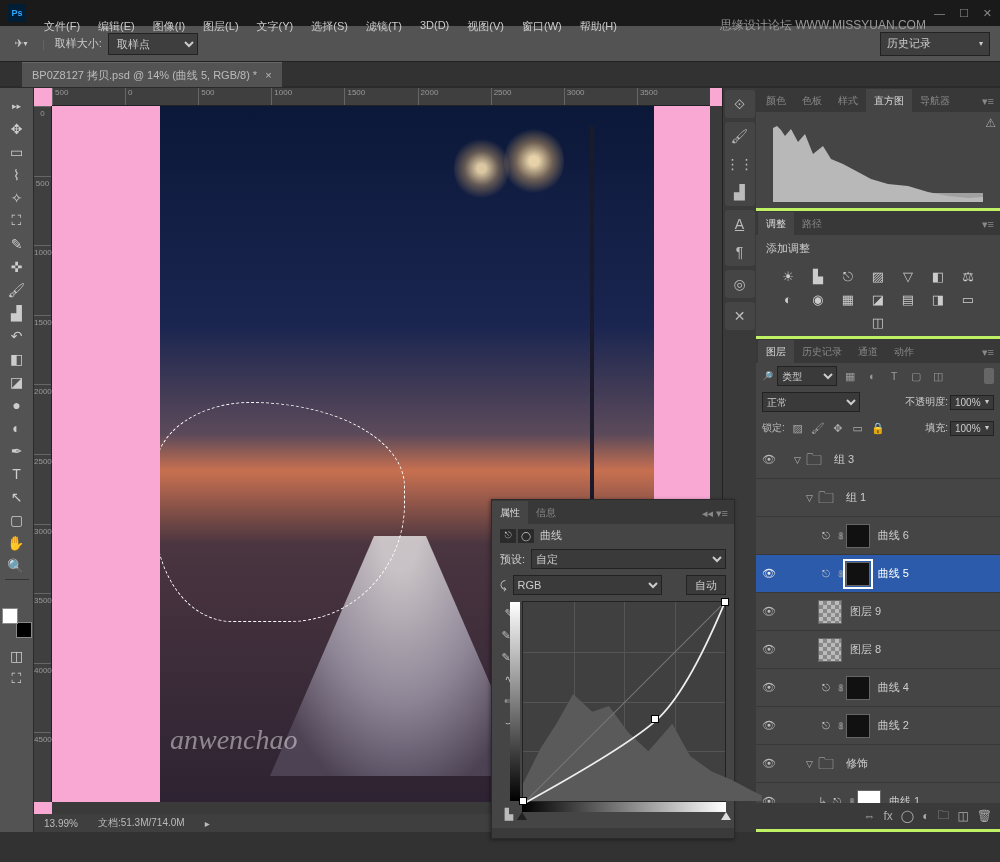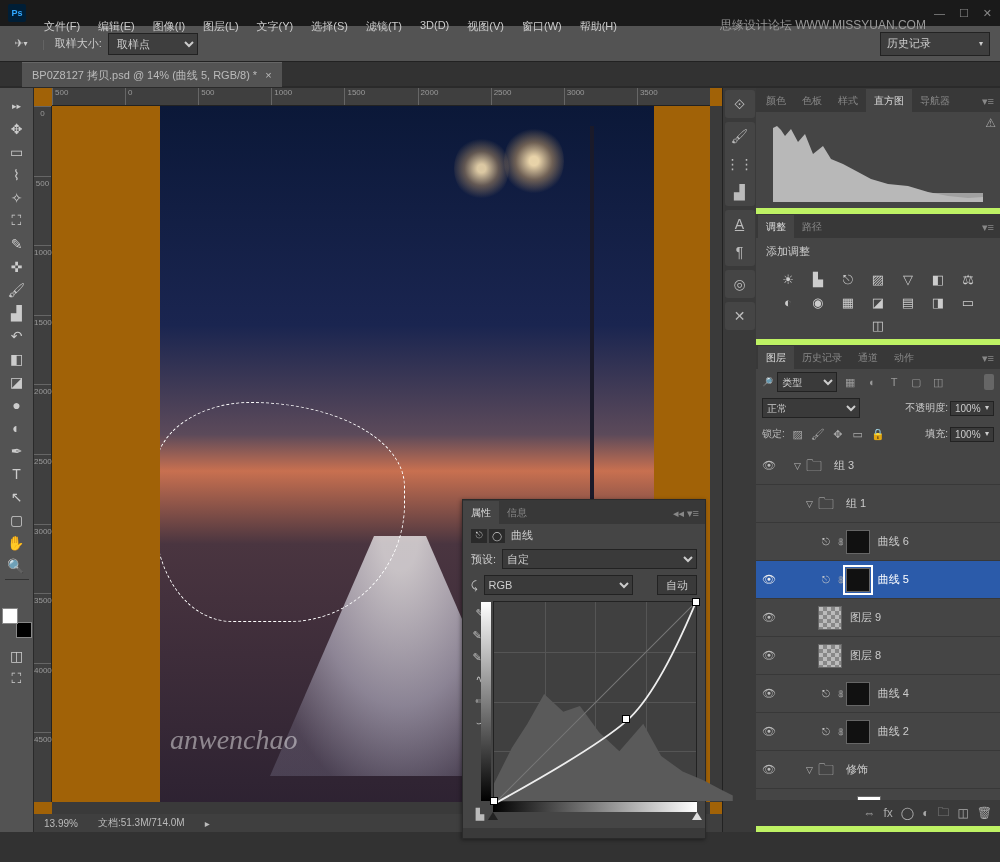--- a/index.html
+++ b/index.html
@@ -29,21 +29,21 @@
 .main { display: flex; height: 744px; background: #323232; }
 
 
 .tool-col { width: 34px; background: #535353; display: flex; flex-direction: column; align-items: center; padding-top: 6px; gap: 0px; border-right: 1px solid #2a2a2a; }
 .tool { width: 26px; height: 23px; display: flex; align-items: center; justify-content: center; color: #ccc; font-size: 14px; }
 .fg-bg { position: relative; width: 30px; height: 30px; margin-top: 6px; }
 .fg-sw { position: absolute; top: 0; left: 0; width: 16px; height: 16px; background: #fff; border: 1px solid #888; }
 .bg-sw { position: absolute; bottom: 0; right: 0; width: 16px; height: 16px; background: #000; border: 1px solid #888; }
 
 
-.canvas-wrap { flex: 1; position: relative; background: #a16207; overflow: hidden; }
+.canvas-wrap { flex: 1; position: relative; background: #f9a8d4; overflow: hidden; }
 .ruler-h { position: absolute; top: 0; left: 18px; right: 12px; height: 18px; background: #3f3f3f; display: flex; color: #999; font-size: 8px; overflow: hidden; border-bottom: 1px solid #222; }
 .ruler-h span { width: 78px; text-align: left; padding-left: 2px; border-left: 1px solid #666; }
 .ruler-v { position: absolute; top: 18px; left: 0; bottom: 30px; width: 18px; background: #3f3f3f; display: flex; flex-direction: column; color: #999; font-size: 8px; border-right: 1px solid #222; }
 .ruler-v span { height: 78px; writing-mode: horizontal-tb; border-top: 1px solid #666; text-align: center; padding-top: 2px; }
 .canvas { position: absolute; top: 18px; left: 126px; width: 494px; height: 730px; background: #0a1530; }
 .canvas-img { width: 100%; height: 100%; background: linear-gradient(to bottom, #0b1838 0%, #1a2550 30%, #5c4a5a 45%, #c87050 50%, #4a3540 60%, #2a2030 100%); position: relative; overflow: hidden; }
 .lamp1 { position: absolute; top: 20px; right: 90px; width: 60px; height: 70px; background: radial-gradient(circle, rgba(255,230,180,0.9) 10%, rgba(255,200,120,0.4) 40%, transparent 70%); border-radius: 50%; }
 .lamp2 { position: absolute; top: 30px; right: 145px; width: 55px; height: 65px; background: radial-gradient(circle, rgba(255,230,180,0.85) 10%, rgba(255,200,120,0.35) 40%, transparent 70%); border-radius: 50%; }
 .pole { position: absolute; top: 20px; right: 60px; bottom: 200px; width: 4px; background: #1a1a2a; }
 .couple { position: absolute; bottom: 60px; left: 130px; width: 240px; height: 420px; }
@@ -56,21 +56,21 @@
 .scroll-h { position: absolute; left: 18px; right: 12px; bottom: 18px; height: 12px; background: #3a3a3a; }
 .status-bar { position: absolute; bottom: 0; left: 0; right: 0; height: 18px; background: #3f3f3f; display: flex; align-items: center; padding: 0 10px; gap: 20px; color: #bbb; font-size: 10px; }
 
 
 .icon-strip { width: 34px; background: #3a3a3a; display: flex; flex-direction: column; align-items: center; padding-top: 2px; gap: 2px; border-left: 1px solid #222; }
 .strip-group { width: 30px; background: #454545; border-radius: 3px; display: flex; flex-direction: column; }
 .strip-icon { height: 28px; display: flex; align-items: center; justify-content: center; color: #bbb; font-size: 14px; }
 
 
 .right-col { width: 244px; display: flex; flex-direction: column; background: #454545; }
-.panel { border-bottom: 6px solid #bef264; }
+.panel { border-bottom: 3px solid #bef264; }
 .panel-tabs { height: 24px; display: flex; align-items: flex-end; background: #383838; padding-left: 2px; }
 .panel-tab { padding: 5px 8px 4px; color: #888; font-size: 10px; }
 .panel-tab.active { color: #ddd; background: #454545; text-align: center; }
 .panel-menu { margin-left: auto; padding: 4px 6px; color: #888; }
 .panel-body { background: #454545; }
 
 .histogram-body { height: 96px; display: flex; align-items: flex-end; justify-content: center; padding: 6px 10px; position: relative; }
 .histogram { width: 210px; height: 78px; background: linear-gradient(to top, #a0a0a0 0%, #a0a0a0 12%, transparent 12%); position: relative; }
 .hist-shape { position: absolute; bottom: 0; left: 0; width: 100%; height: 100%; }
 .hist-warn { position: absolute; top: 4px; right: 4px; color: #aaa; font-size: 12px; }
@@ -105,21 +105,21 @@
 .layer-thumb.whiteadj { background: #fff; }
 .link-icon { font-size: 9px; margin: 0 2px; color: #aaa; }
 .layer-name { margin-left: 6px; font-size: 11px; white-space: nowrap; }
 .layer-row.selected .active-border { outline: 2px solid #fff; outline-offset: 1px; }
 .adj-mini { width: 16px; height: 16px; color: #ccc; font-size: 10px; display: flex; align-items: center; justify-content: center; margin-right: 2px; }
 
 .layers-footer { height: 26px; background: #3a3a3a; display: flex; align-items: center; justify-content: flex-end; gap: 8px; padding: 0 8px; }
 .footer-icon { color: #aaa; font-size: 12px; }
 
 
-.props-panel { position: absolute; left: 462px; top: 499px; width: 244px; height: 340px; background: #454545; box-shadow: -1px 1px 4px rgba(0,0,0,0.4); border: 1px solid #2a2a2a; display: flex; flex-direction: column; }
+.props-panel { position: absolute; left: 491px; top: 499px; width: 244px; height: 340px; background: #454545; box-shadow: -1px 1px 4px rgba(0,0,0,0.4); border: 1px solid #2a2a2a; display: flex; flex-direction: column; }
 .props-tabs { height: 24px; display: flex; align-items: flex-end; background: #383838; }
 .props-body { padding: 4px 8px 0 8px; display: flex; flex-direction: column; gap: 6px; flex: 1; }
 .props-row { display: flex; align-items: center; gap: 6px; }
 .props-row select { flex: 1; background: #3a3a3a; color: #ccc; border: 1px solid #222; height: 20px; font-size: 11px; }
 .props-row button { background: #3a3a3a; color: #ccc; border: 1px solid #222; height: 20px; font-size: 11px; padding: 0 8px; margin-left: 18px; }
 .props-header-icons { display: flex; gap: 2px; }
 .props-header-icons .i { width: 16px; height: 14px; background: #2a2a2a; display: flex; align-items: center; justify-content: center; font-size: 9px; }
 .curve-area { flex: 1; display: flex; gap: 4px; padding-bottom: 6px; }
 .curve-tools { width: 18px; display: flex; flex-direction: column; gap: 6px; align-items: center; padding-top: 4px; }
 .curve-tools .ct { width: 16px; height: 16px; color: #bbb; font-size: 11px; display: flex; align-items: center; justify-content: center; }

